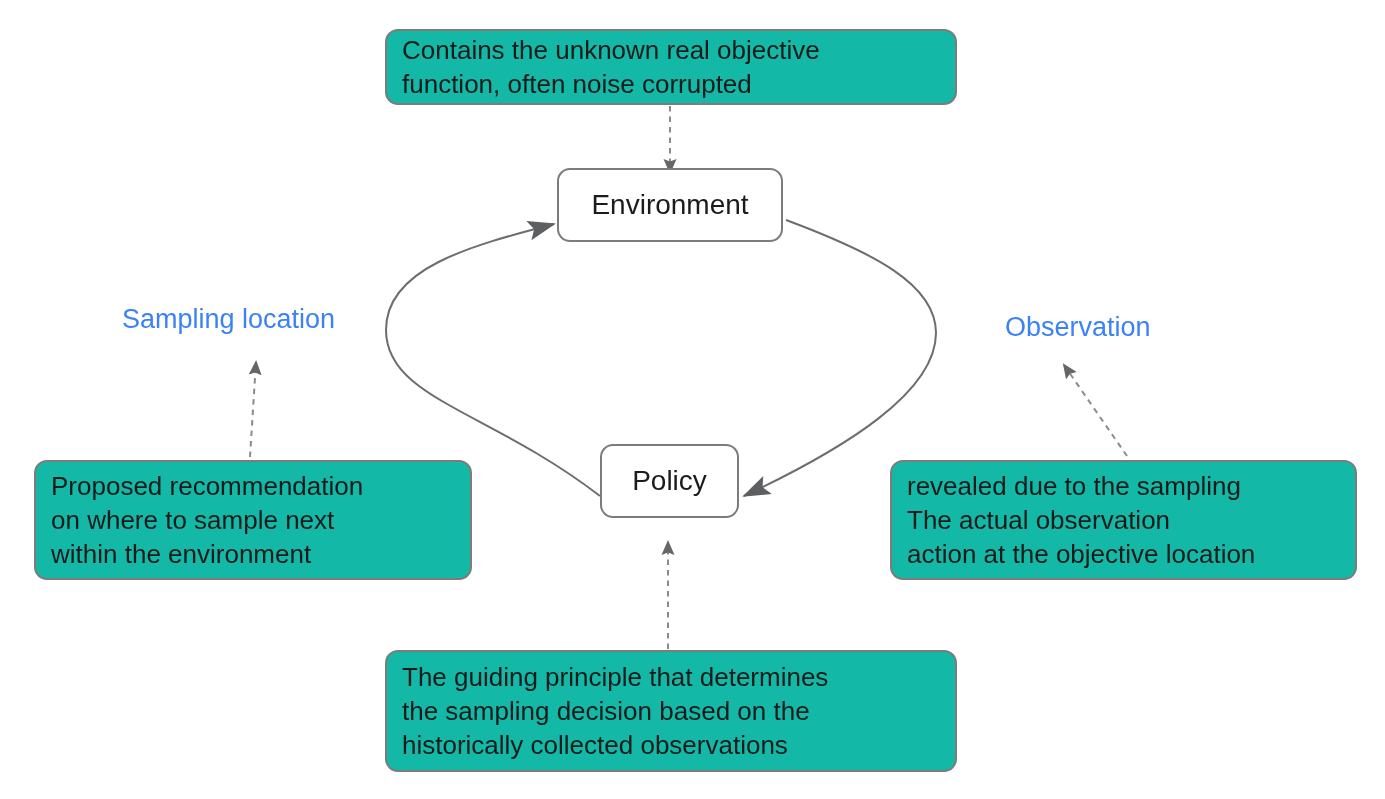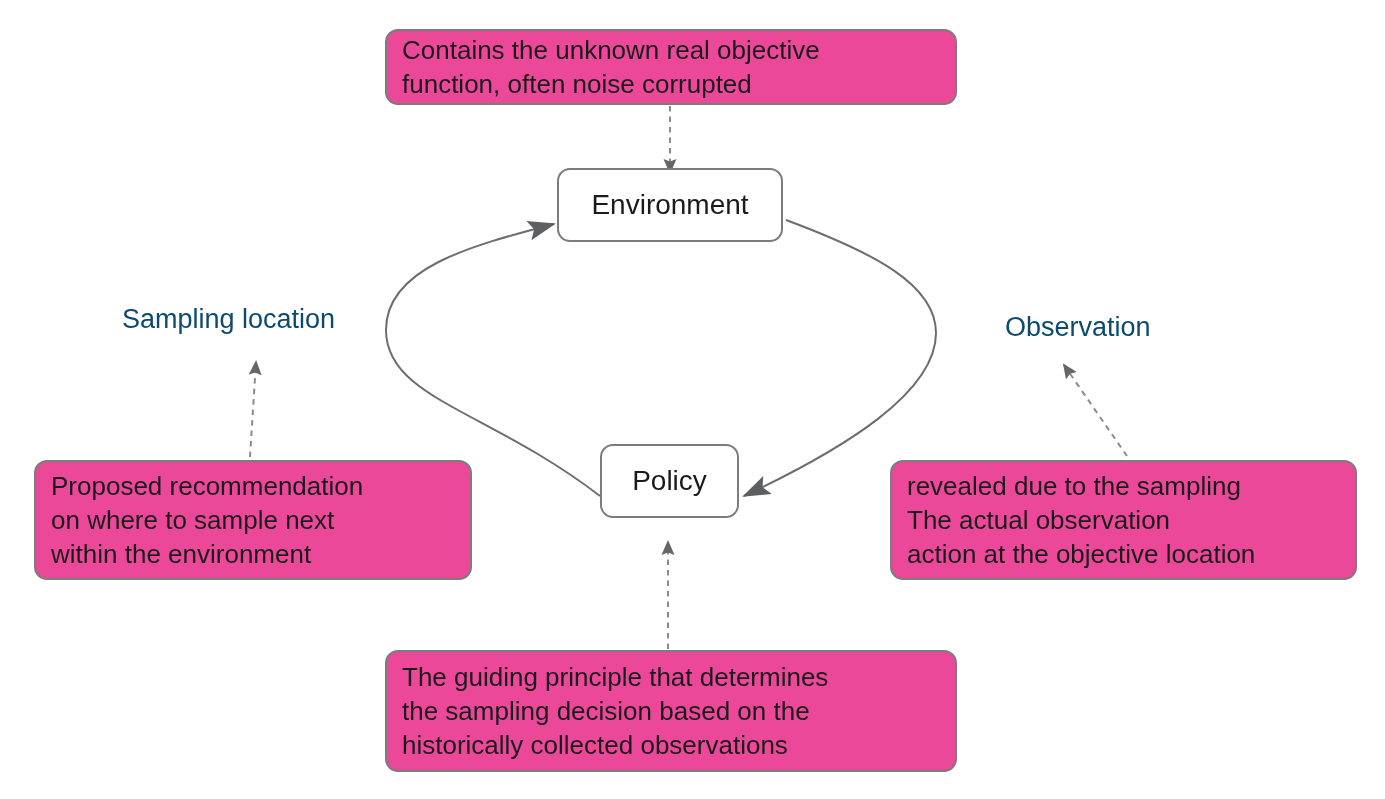--- a/index.html
+++ b/index.html
@@ -19,21 +19,21 @@
   .arrow-layer {
     position: absolute;
     left: 0; top: 0;
     width: 1385px; height: 799px;
   }
   .note {
     position: absolute;
     box-sizing: border-box;
     border: 2px solid #7c7c7c;
     border-radius: 13px;
-    background: #ec4899;
+    background: #14b8a6;
     display: flex;
     flex-direction: column;
     justify-content: center;
     padding: 16px 15px;
     font-size: 26px;
     line-height: 34px;
     color: #1b1b1b;
   }
   .note .line { white-space: nowrap; }
   .node {
@@ -44,21 +44,21 @@
     background: #ffffff;
     display: flex;
     align-items: center;
     justify-content: center;
     font-size: 28px;
     color: #1b1b1b;
   }
   .edge-label {
     position: absolute;
     font-size: 27px;
-    color: #0c4a6e;
+    color: #3b82f6;
     white-space: nowrap;
   }
   #note-environment { left: 385px; top: 29px;  width: 572px; height: 76px; }
   #node-environment { left: 557px; top: 168px; width: 226px; height: 74px; }
   #node-policy      { left: 600px; top: 444px; width: 139px; height: 74px; }
   #note-sampling    { left: 34px;  top: 460px; width: 438px; height: 120px; }
   #note-observation { left: 890px; top: 460px; width: 467px; height: 120px; }
   #note-policy      { left: 385px; top: 650px; width: 572px; height: 122px; }
   #label-sampling-location { left: 122px; top: 304px; }
   #label-observation       { left: 957px; top: 312px; margin-left: 48px; }

